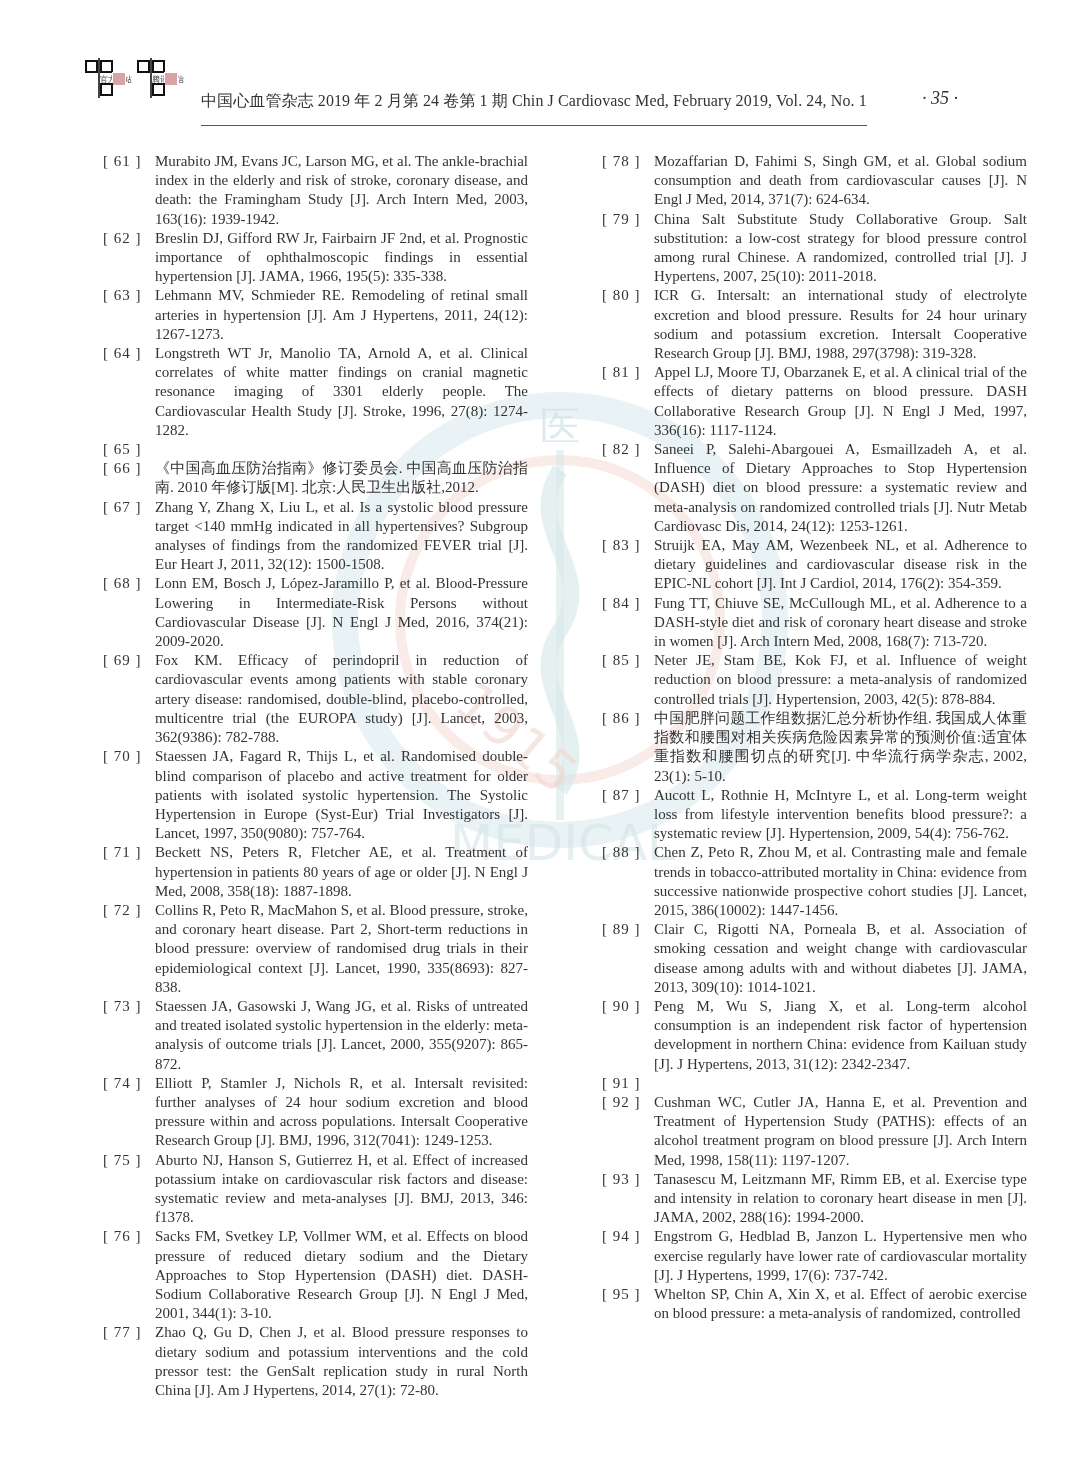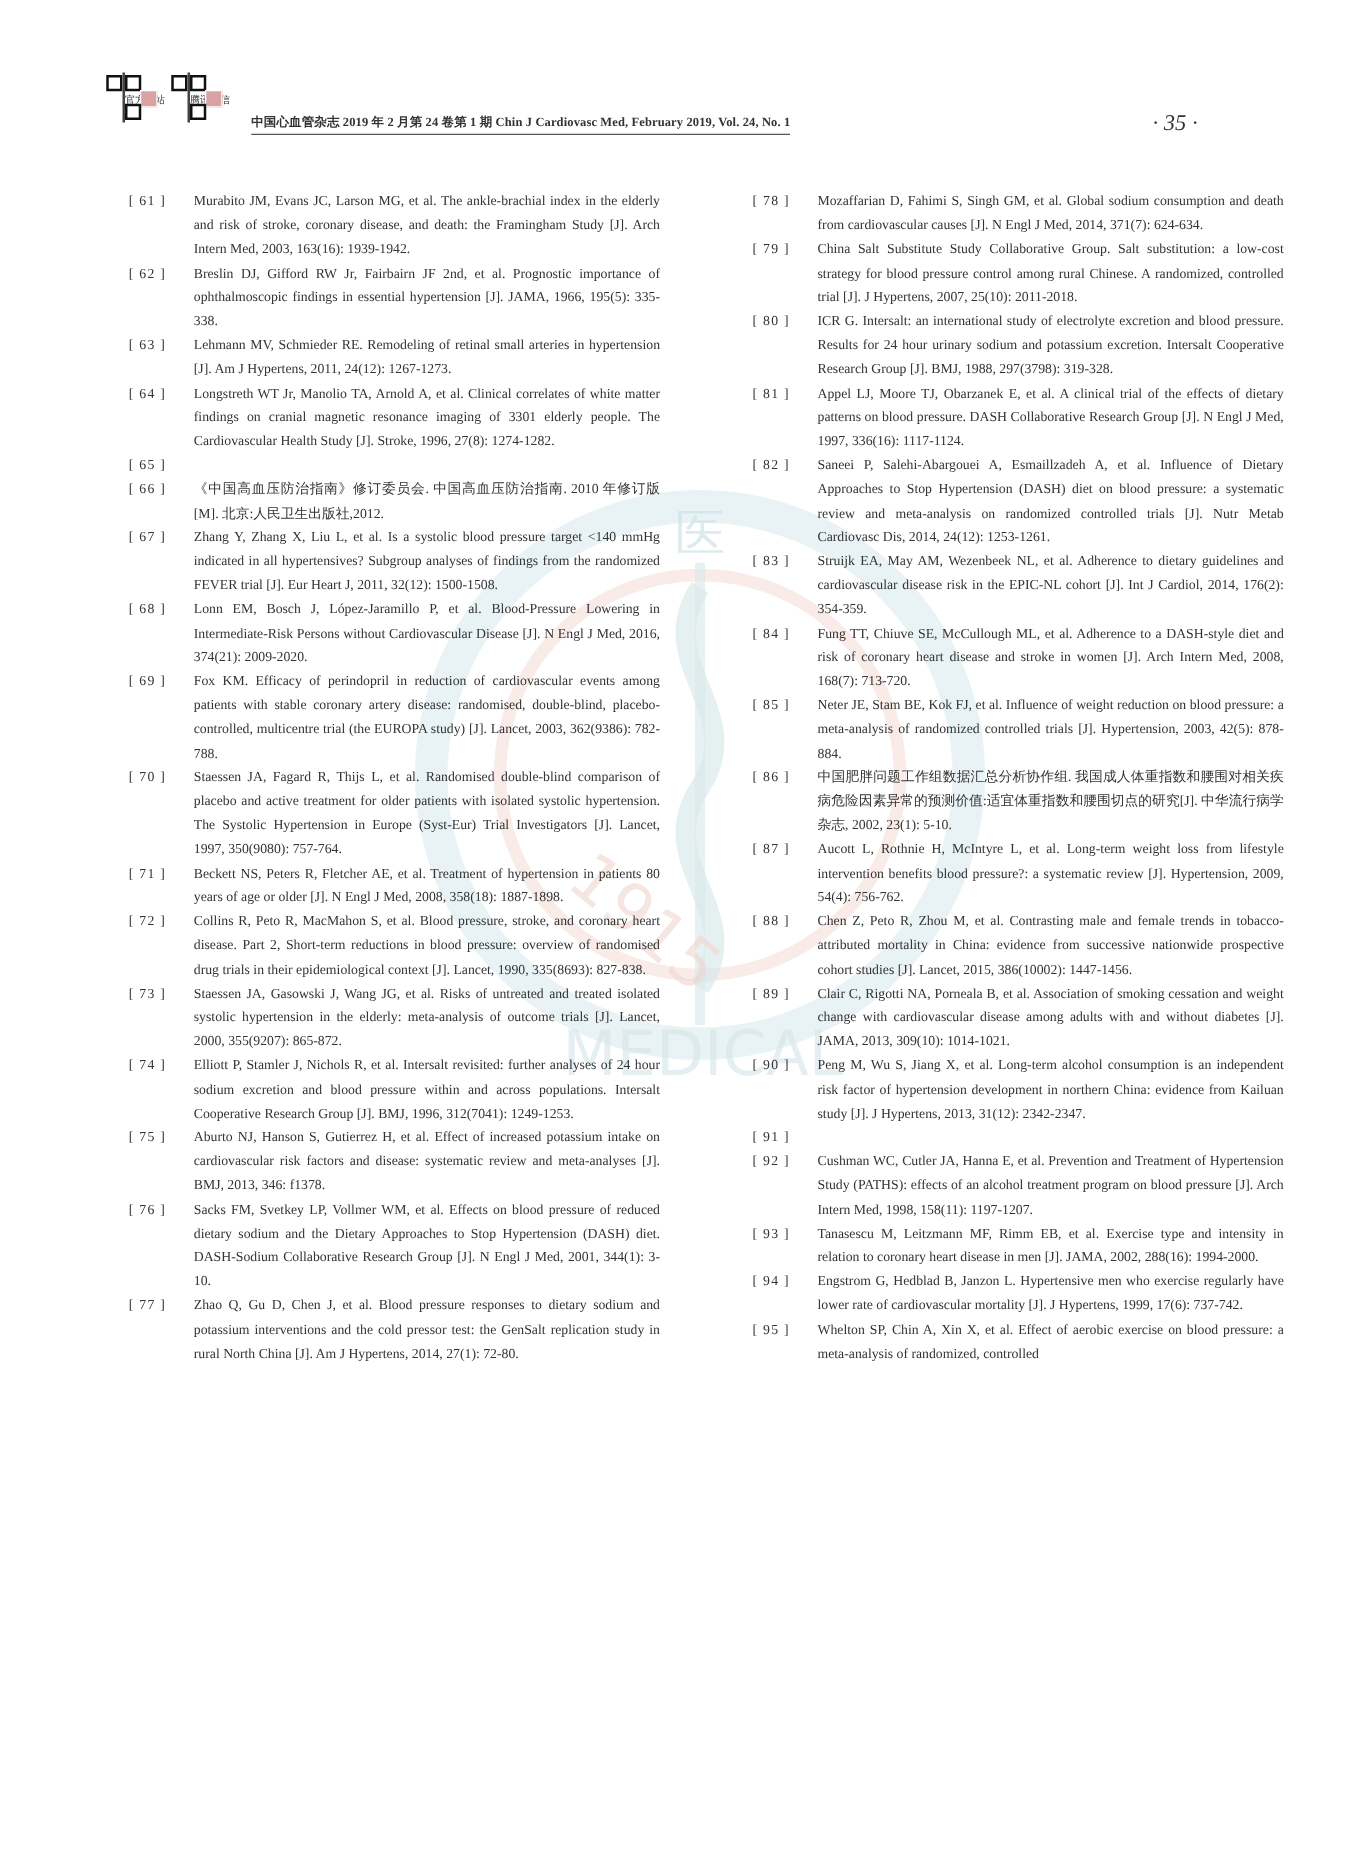--- a/index.html
+++ b/index.html
@@ -30,33 +30,33 @@
   .qr-box::before { left: 1px; top: 1px; }
   .qr-box::after { right: 1px; top: 1px; }
   .qr-center {
     position: absolute; left: 13px; top: 13px; width: 12px; height: 12px; background: #d9a3a3; border: 1px solid #fff;
   }
   .qr-corner {
     position: absolute; left: 1px; bottom: 1px; width: 9px; height: 9px; border: 2px solid #111; background: #fff;
   }
   .qr-caption { font-size: 8px; color: #333; margin-top: 2px; white-space: nowrap; font-family: "DejaVu Sans", sans-serif; }
   .running-head {
-    position: absolute; left: 103px; top: 33px; font-size: 10px; color: #333;
-    border-bottom: 1.5px solid #555; padding-bottom: 2px; white-space: nowrap; letter-spacing: 0.1px; font-weight: bold;
+    position: absolute; left: 103px; top: 33px; font-size: 16px; color: #333;
+    border-bottom: 1.5px solid #555; padding-bottom: 13px; white-space: nowrap; letter-spacing: 0.1px;
   }
   .page-number {
     position: absolute; right: 30px; top: 30px; font-size: 18px; color: #333; font-style: italic;
   }
   .column {
     position: absolute; top: 152px; width: 425px; z-index: 1;
   }
   .col-left { left: 103px; }
   .col-right { left: 586px; margin-left: 16px; }
   .ref {
-    display: flex; font-size: 11px; line-height: 19.2px; color: #333; justify-content: space-between;
+    display: flex; font-size: 15px; line-height: 19.2px; color: #333; justify-content: space-between;
   }
   .ref-num { width: 52px; flex: 0 0 52px; white-space: nowrap; letter-spacing: 1px; }
   .ref-text { flex: 1; text-align: justify; word-break: break-word; }
 </style>
 </head>
 <body>
 
 <svg class="watermark" viewBox="0 0 460 560" xmlns="http://www.w3.org/2000/svg">
   <circle cx="230" cy="260" r="215" fill="none" stroke="#cfe3e6" stroke-width="26" opacity="0.45"></circle>
   <circle cx="230" cy="260" r="160" fill="none" stroke="#f3d9d2" stroke-width="10" opacity="0.5"></circle>

